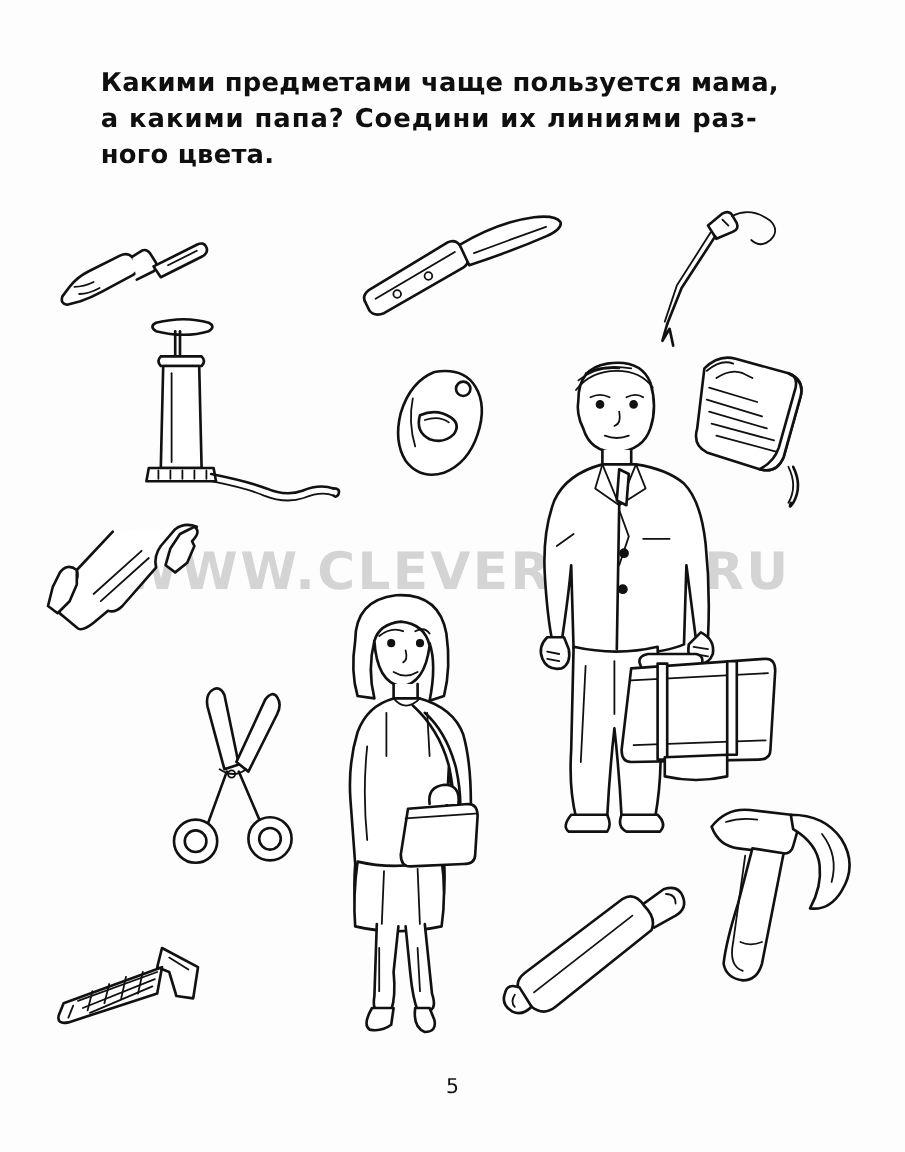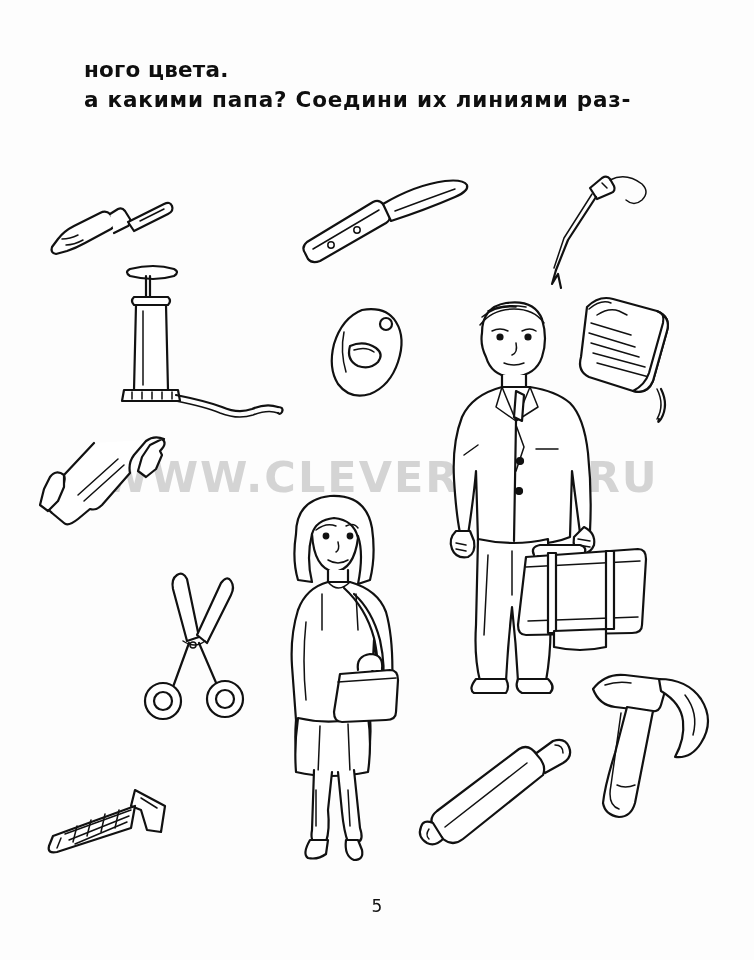--- a/index.html
+++ b/index.html
@@ -93,22 +93,23 @@
     stroke: #111111;
     stroke-width: 1.2;
   }
 </style>
 </head>
 <body>
 
 <div class="page">
 
   <div class="instructions">
+    <span class="line line-1">Какими предметами чаще пользуется мама,</span>
+    <span class="line line-2">а какими папа? Соедини их линиями раз-</span>
     <span class="line line-3">ного цвета.</span>
-    <span class="line line-2">а какими папа? Соедини их линиями раз-</span>
   </div>
 
   <div class="watermark">WWW.CLEVER-TOY.RU</div>
 
   <div class="obj" style="left:40px; top:195px;">
     <svg width="140" height="70" viewBox="0 0 140 70">
       <path class="fillw" d="M12 52 L18 44 Q24 36 34 31 L60 18 Q66 15 70 19 L74 25 Q77 30 71 34 L45 48 Q36 53 27 56 L16 59 Q10 58 12 52 Z"></path>
       <path class="thin" d="M22 44 Q30 44 38 40"></path>
       <path class="thin" d="M26 50 Q34 50 43 45"></path>
       <path class="fillw" d="M70 19 L78 14 Q82 12 85 16 L90 24 Q92 28 88 31 L74 38"></path>

